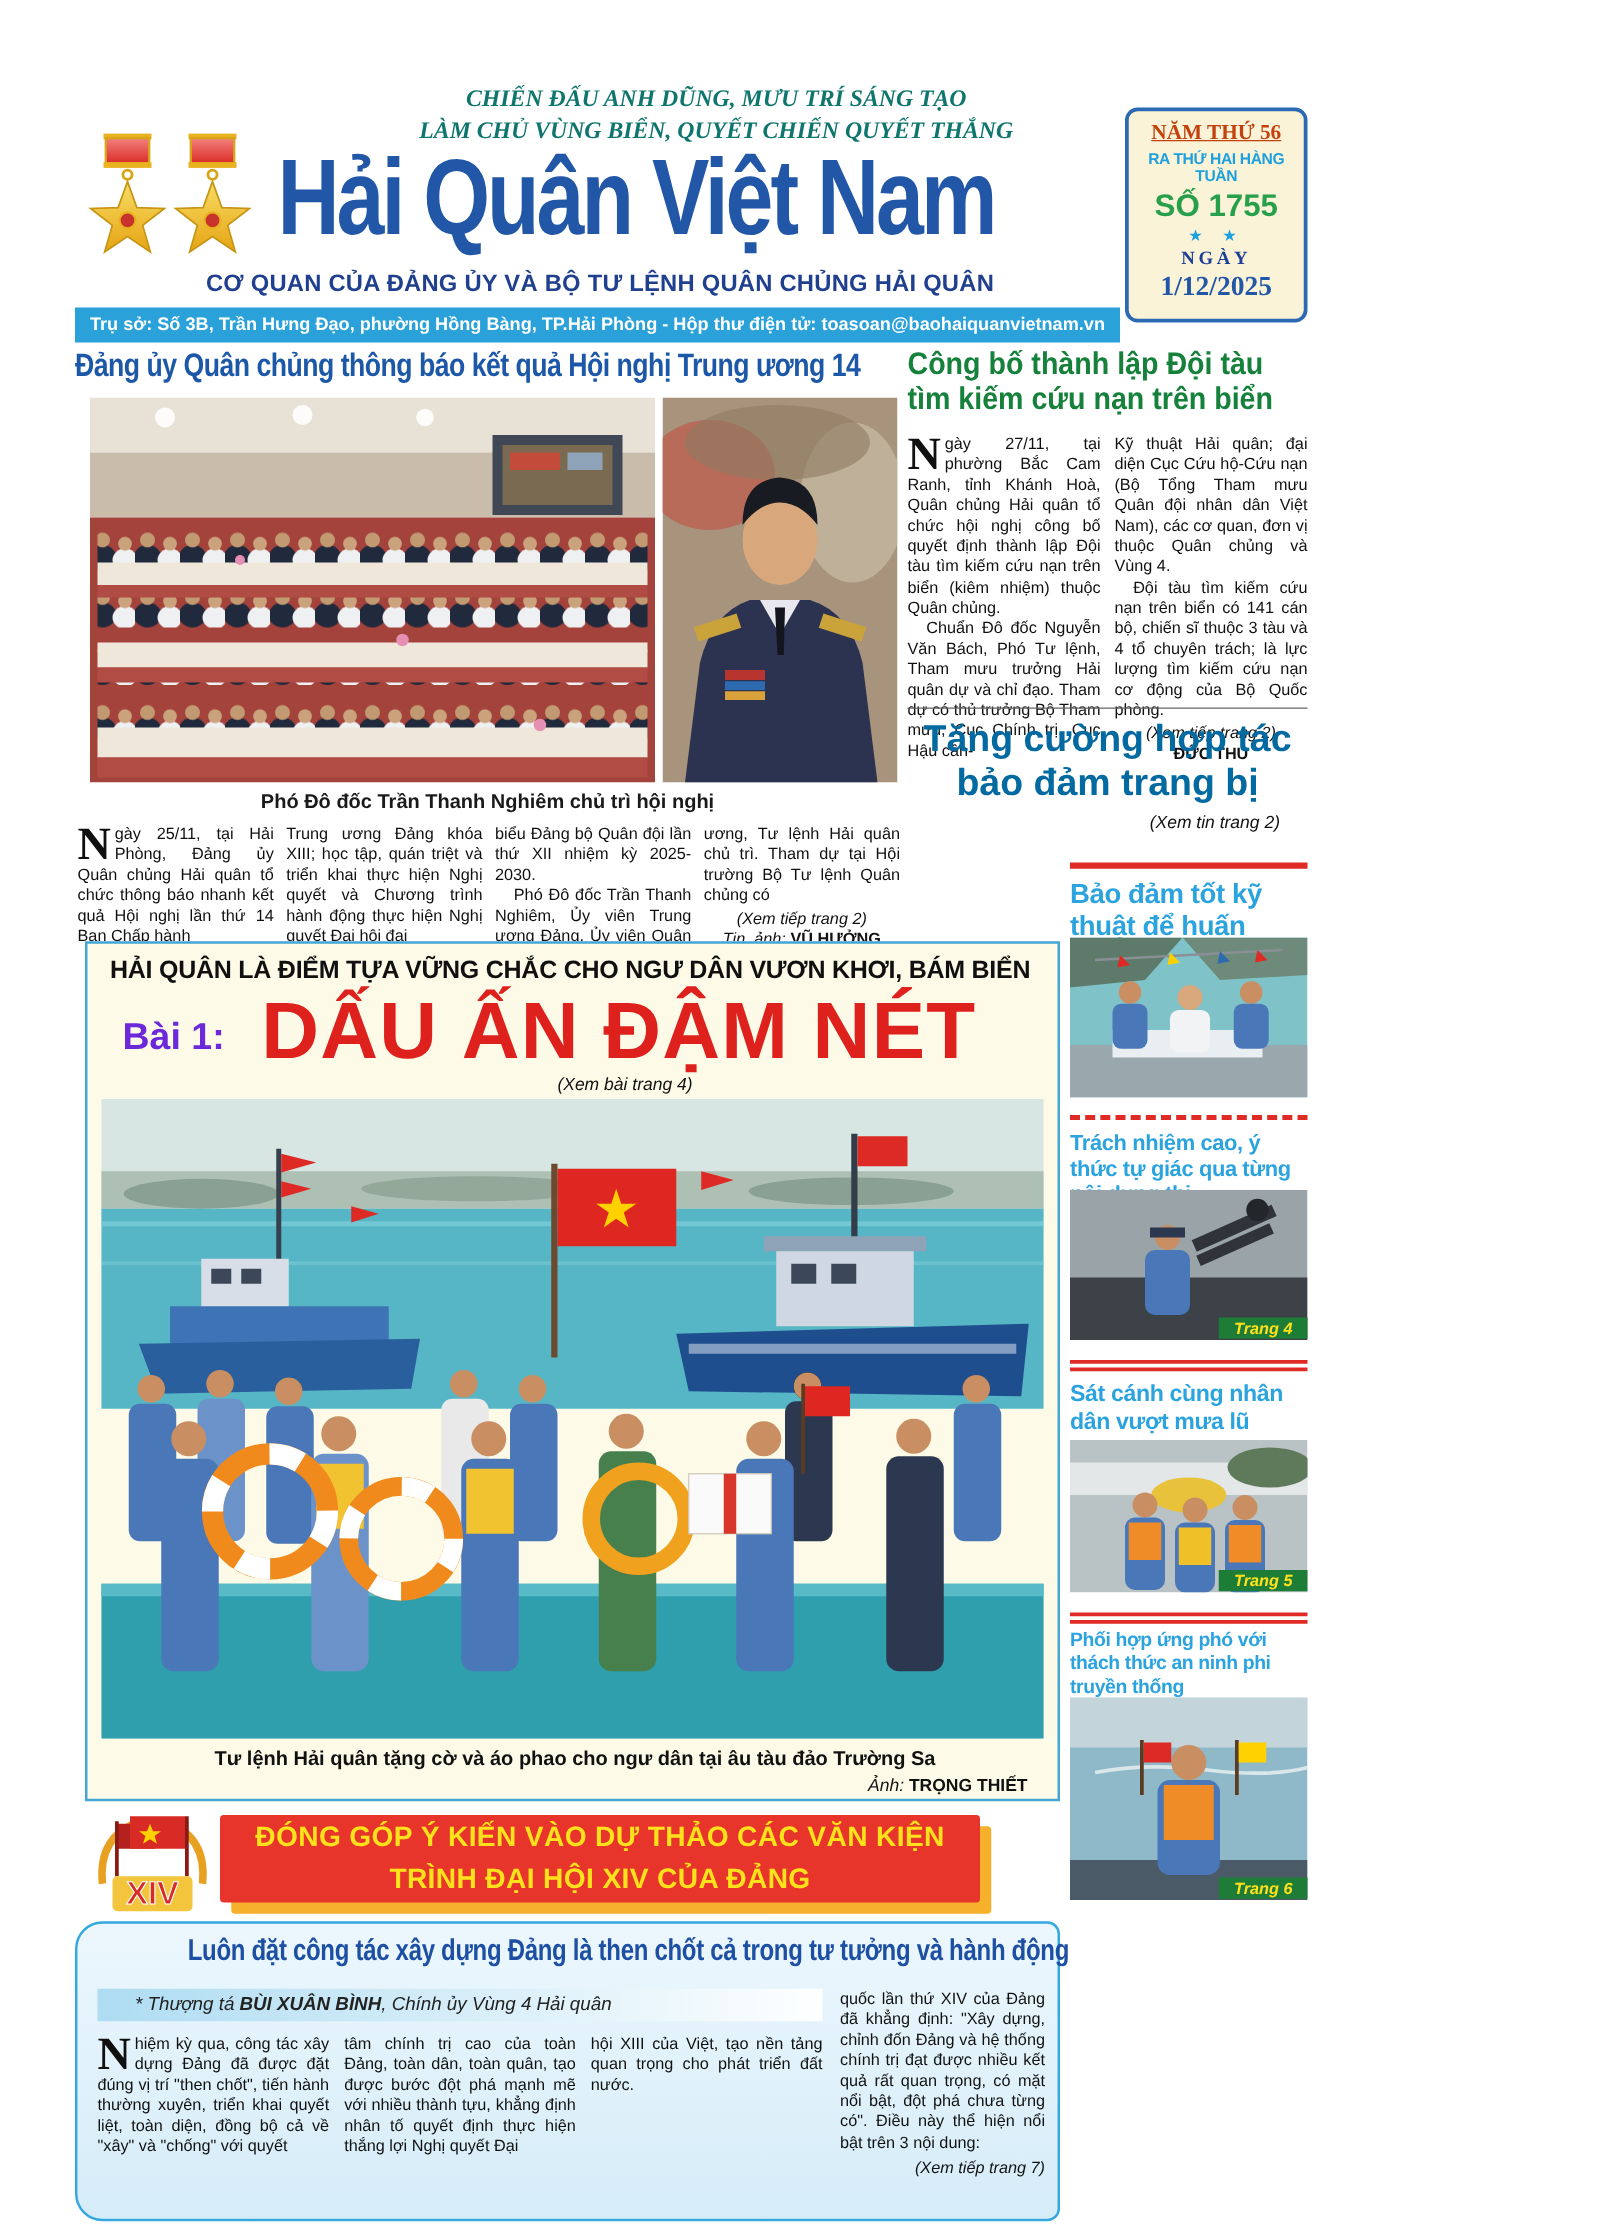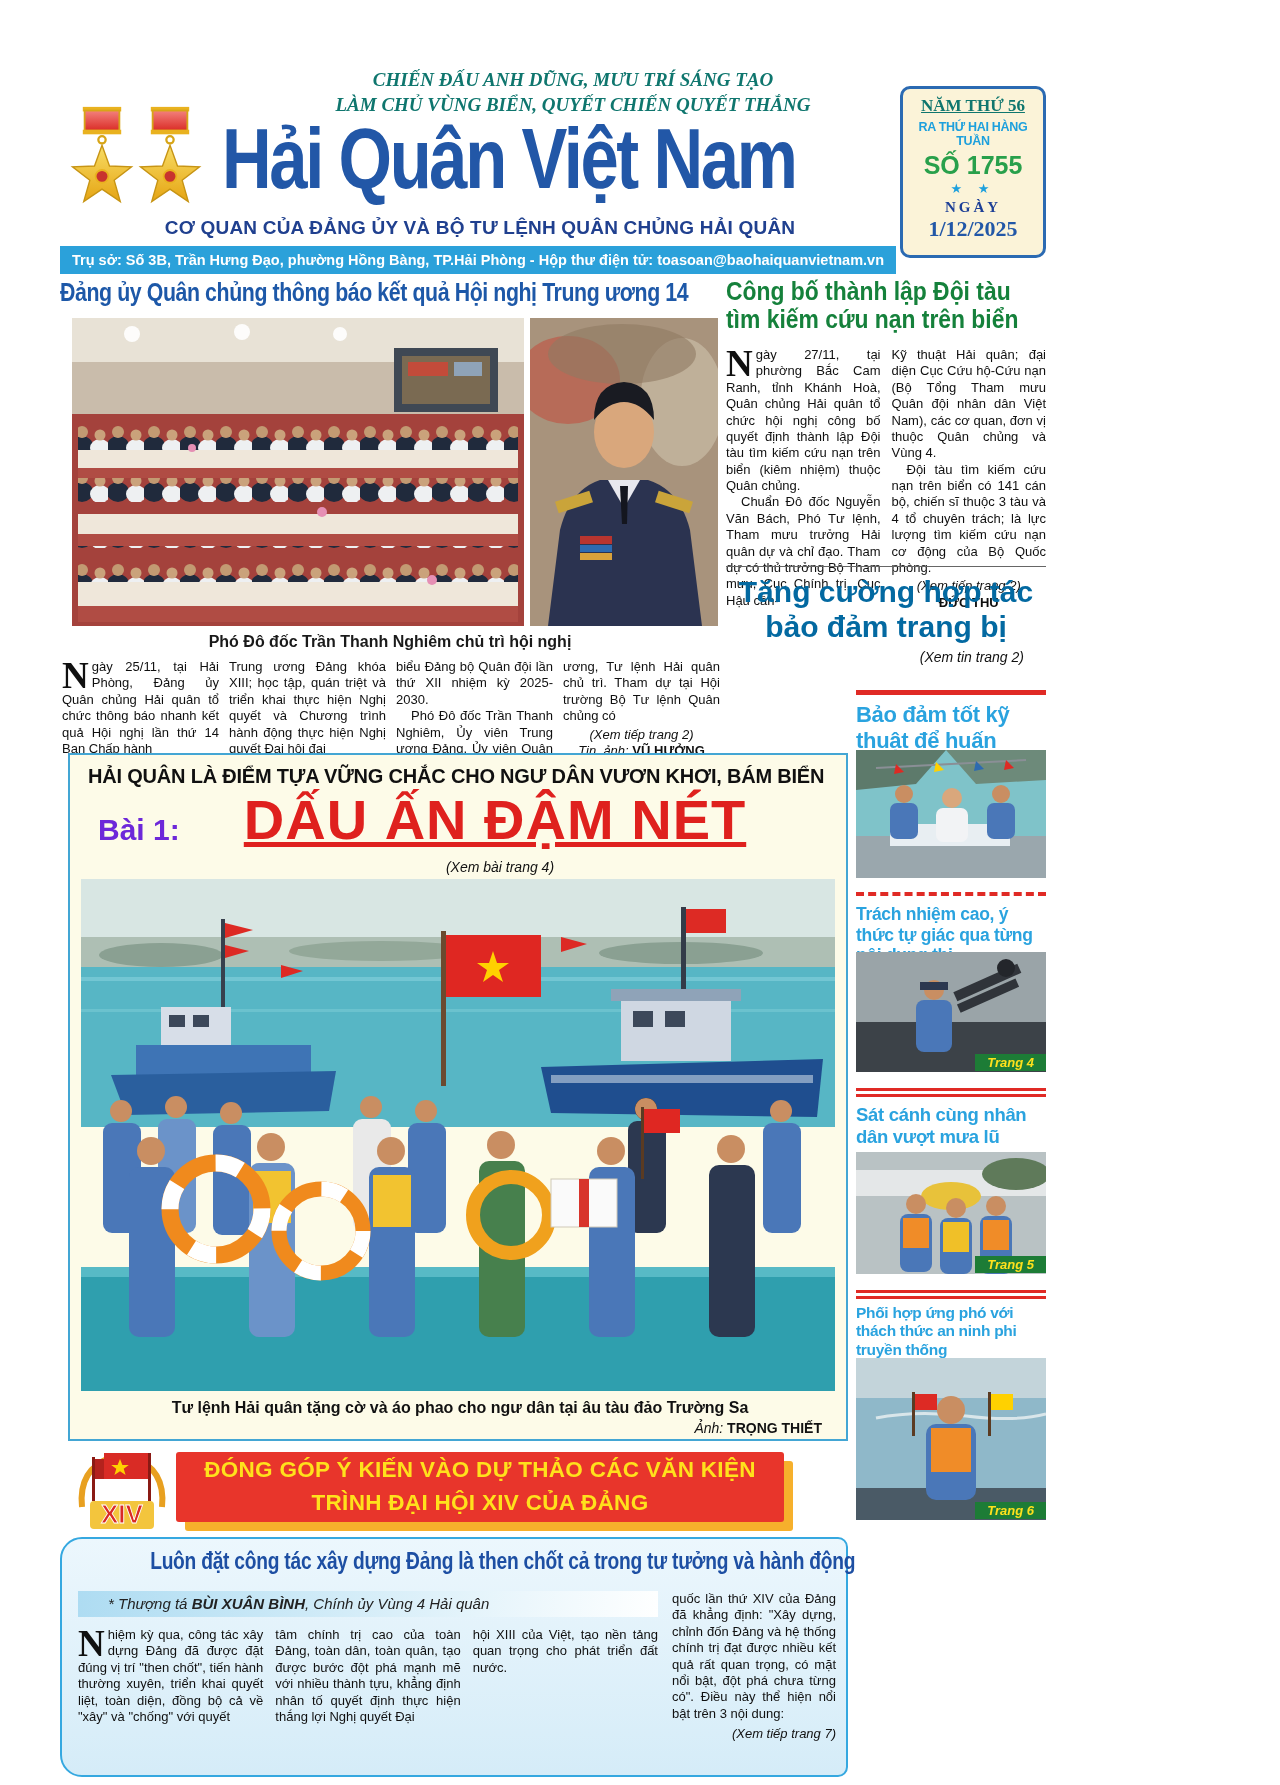--- a/index.html
+++ b/index.html
@@ -15,21 +15,21 @@
          font-size:19px;line-height:1.3;color:#0f766e;margin-top:20px;}
   .medals{left:70px;top:98px;width:150px;display:flex;gap:4px;}
   .mast-title{left:222px;top:94px;width:680px;height:128px;line-height:128px;}
   .mast-title .sqz{transform:scaleX(0.80);font-size:86px;font-weight:bold;color:#2257a7;letter-spacing:-3px;}
   .subtitle{left:62px;top:217px;width:836px;text-align:center;font-weight:bold;
             font-size:19px;color:#20408f;letter-spacing:0.2px;}
   .address{left:60px;top:246px;width:836px;height:28px;background:#2ba1da;color:#fff;
            font-weight:bold;font-size:14.5px;text-align:center;line-height:28px;}
   .infobox{left:900px;top:86px;width:146px;height:172px;box-sizing:border-box;background:#fbf3d8;
            border:3px solid #2b6ab2;border-radius:10px;text-align:center;padding-top:7px;}
-  .ib-year{font-family:"Liberation Serif",serif;font-weight:bold;font-size:17px;color:#0f766e;text-decoration:underline;}
+  .ib-year{font-family:"Liberation Serif",serif;font-weight:bold;font-size:17px;color:#c2410c;text-decoration:underline;}
   .ib-week{color:#1da0dd;font-weight:bold;font-size:12.5px;margin-top:4px;letter-spacing:-0.3px;}
   .ib-issue{color:#28a04b;font-weight:bold;font-size:25px;margin-top:3px;}
   .ib-stars{color:#1da0dd;font-size:13px;letter-spacing:6px;margin-top:1px;}
   .ib-day{font-family:"Liberation Serif",serif;font-weight:bold;font-size:15px;color:#1d3f96;letter-spacing:3px;margin-top:3px;}
   .ib-date{font-family:"Liberation Serif",serif;font-weight:bold;font-size:22px;color:#2257a7;}
 
   
   .a1-headline{left:60px;top:277px;width:662px;}
   .a1-headline .sqz{transform:scaleX(0.82);font-size:26px;font-weight:bold;color:#1d58a8;letter-spacing:-0.5px;}
   .photo{display:block;}
@@ -54,21 +54,21 @@
   
   .a3{left:726px;top:566px;width:320px;border-top:1.5px solid #666;padding-top:8px;}
   .a3-line{display:block;text-align:center;font-size:30px;font-weight:bold;color:#0369a1;line-height:1.15;}
   .a3-note{text-align:right;font-style:italic;font-size:14px;margin-top:5px;padding-right:22px;color:#111;}
 
   
   .feature{left:68px;top:753px;width:780px;height:688px;box-sizing:border-box;background:#fdfbe8;border:2px solid #43a6d4;}
   .f-kicker{position:absolute;left:18px;top:10px;font-size:20px;font-weight:bold;color:#101010;letter-spacing:-0.2px;}
   .f-label{position:absolute;left:28px;top:58px;font-size:30px;font-weight:bold;color:#6d28d9;}
   .f-title{position:absolute;left:95px;top:32px;width:660px;text-align:center;}
-  .f-title .sqzc{font-size:56px;font-weight:bold;color:#df211e;letter-spacing:1px;transform:scaleX(1.0);text-decoration:underline;}
+  .f-title .sqzc{font-size:64px;font-weight:bold;color:#df211e;letter-spacing:1px;transform:scaleX(1.0);}
   .f-note{position:absolute;left:330px;top:104px;width:200px;text-align:center;font-style:italic;font-size:14px;}
   .f-photo{position:absolute;left:11px;top:124px;width:754px;height:512px;}
   .f-caption{position:absolute;left:0;top:644px;width:780px;text-align:center;font-weight:bold;font-size:16px;}
   .f-credit{position:absolute;right:24px;top:665px;font-size:14px;}
 
   
   .sidebar{left:856px;top:690px;width:190px;height:840px;}
   .sb{position:absolute;width:190px;}
   .sep-solid{height:5px;background:#e02a25;}
   .sep-dashed{border-top:4px dashed #e02a25;}

